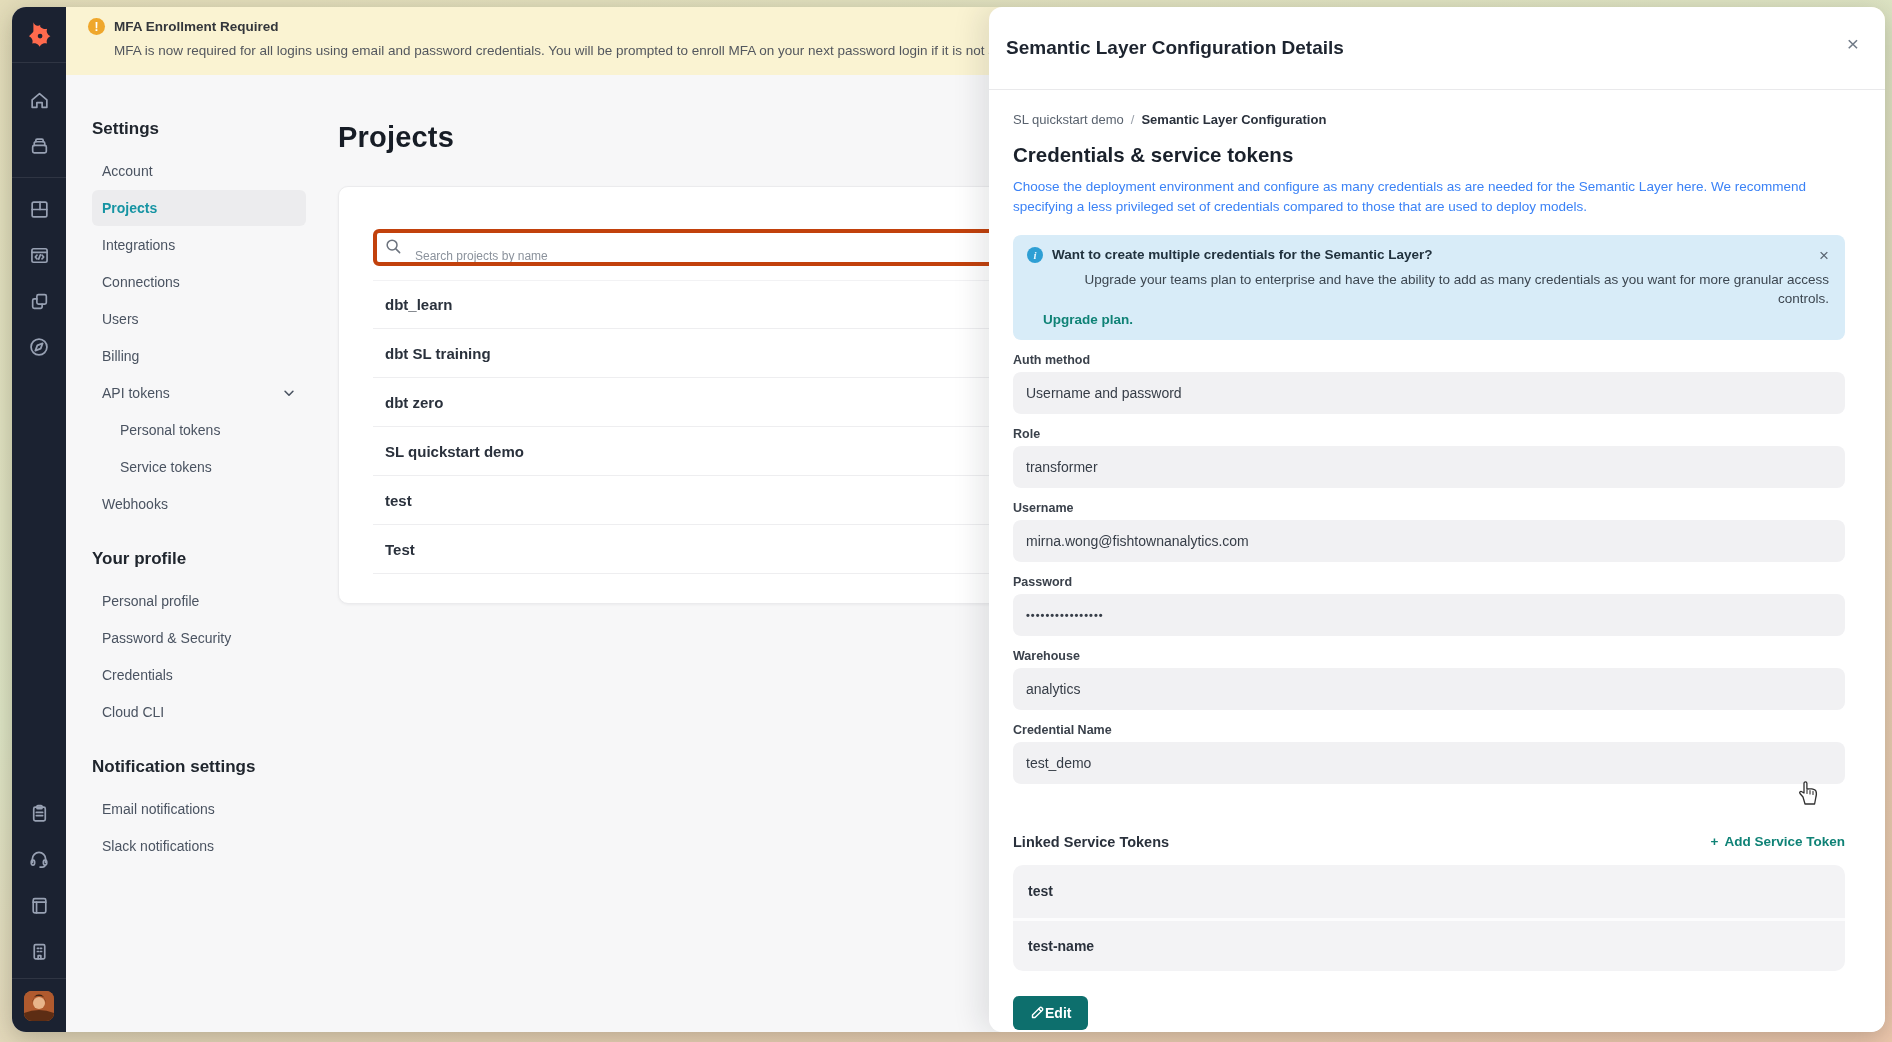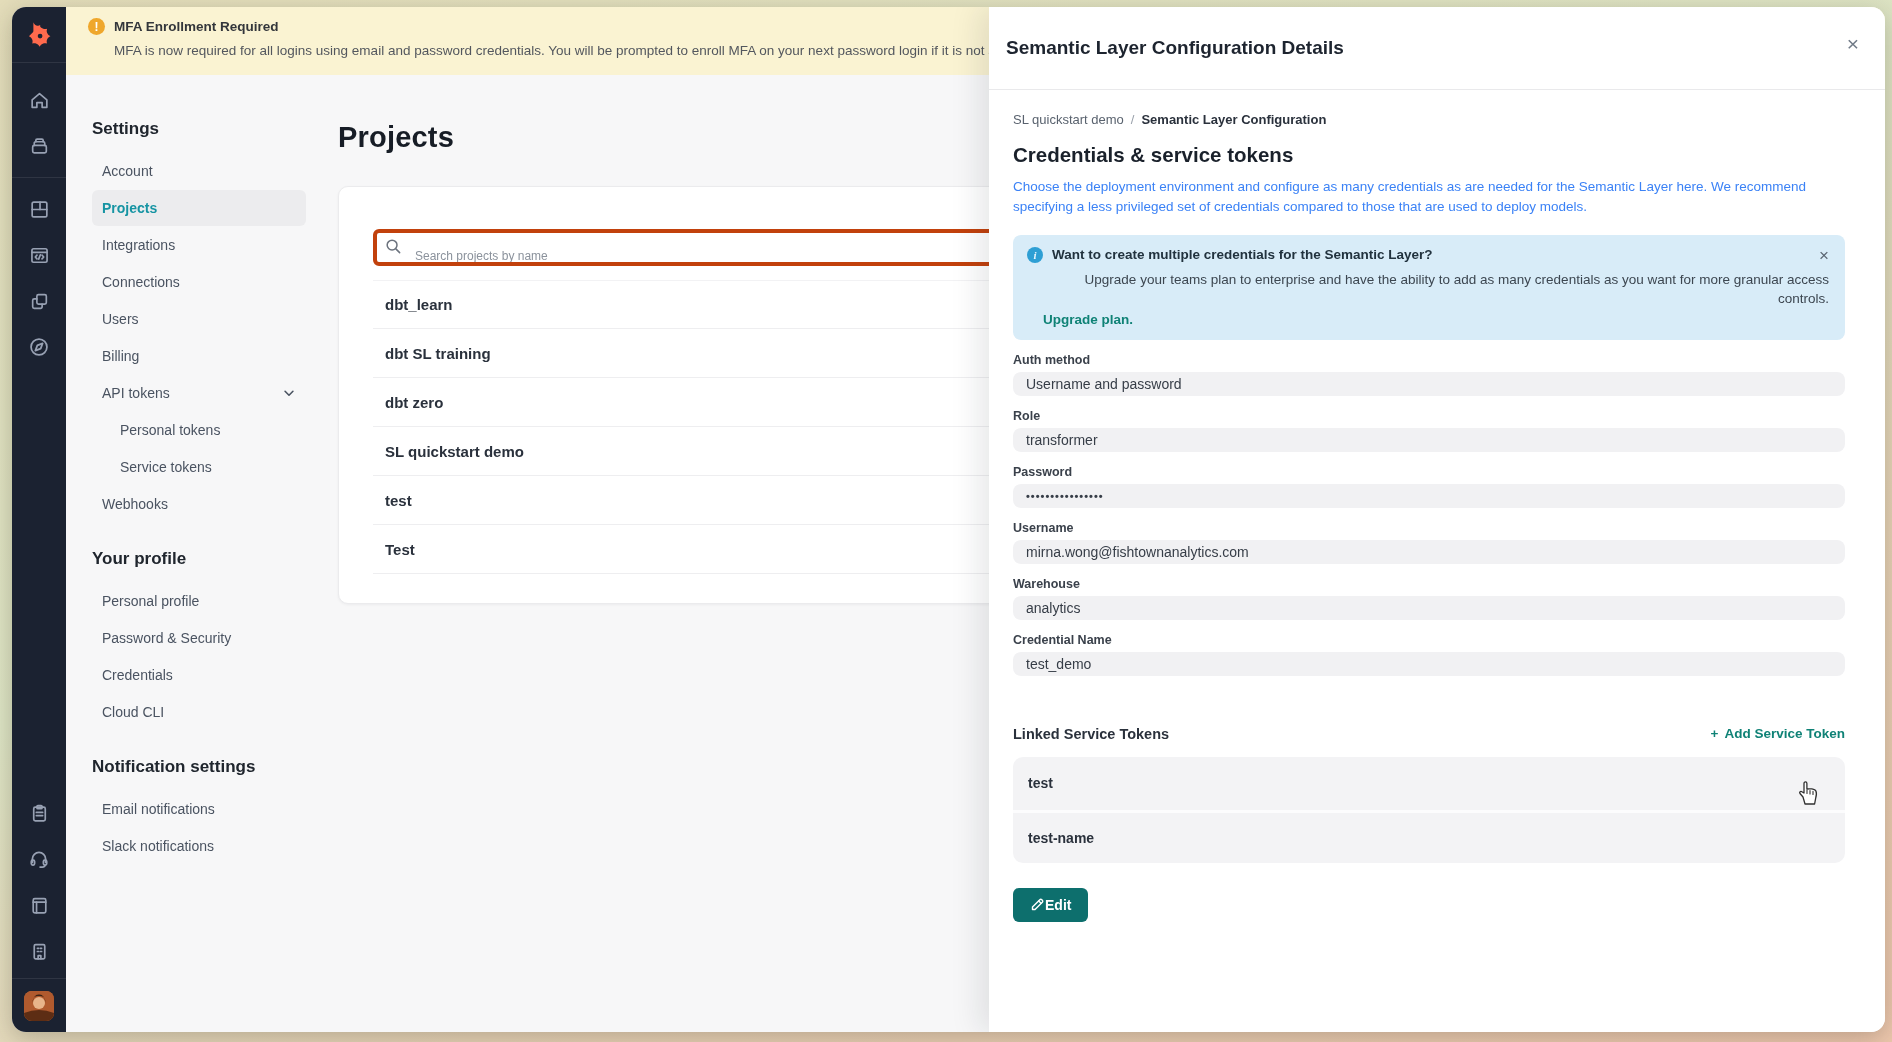--- a/index.html
+++ b/index.html
@@ -66,21 +66,21 @@
     padding:16px 12px 0 38px; font-size:12px; color:#394150; background:#fff; font-family:inherit; }
   .search-input::placeholder { color:#8b929c; }
   .search-icon { position:absolute; left:12px; top:9px; }
   .proj-rows { margin-top:14px; width:1180px; }
   .proj-row { height:49px; display:flex; align-items:center; padding-left:12px;
     border-bottom:1px solid #eeeef0; font-size:15px; font-weight:bold; color:#2a313c; cursor:pointer; }
   .proj-row:first-child { border-top:1px solid #f2f2f4; }
 
   
   .panel { position:absolute; top:0; bottom:0; left:1031px; width:842px; background:#fff; z-index:30;
-    box-shadow:-10px 0 28px rgba(20,25,35,.10); display:flex; flex-direction:column; }
+    box-shadow:-10px 0 28px rgba(20,25,35,.10); display:flex; flex-direction:column;border-radius:13px; }
   .panel { left:977px; width:896px; }
   .panel-header { height:83px; display:flex; align-items:center; padding:0 24px 0 17px;
     border-bottom:1px solid #e9e9eb; position:relative; }
   .panel-title { font-size:19px; font-weight:bold; color:#1d242f; }
   .panel-close { position:absolute; right:26px; top:26px; font-size:21px; color:#707a87;
     cursor:pointer; line-height:1; font-weight:400; }
   .panel-scroll { flex:1; overflow:hidden; padding:22px 40px 0 24px; }
 
   .breadcrumb { font-size:13px; color:#59626e; display:flex; gap:7px; align-items:center; }
   .breadcrumb .crumb-link { cursor:pointer; }
@@ -96,21 +96,21 @@
     font-size:11px; font-weight:bold; font-family:"Liberation Serif",serif; font-style:italic;
     display:flex; align-items:center; justify-content:center; flex:0 0 16px; }
   .info-title { font-size:13.5px; font-weight:bold; color:#21323e; }
   .info-body { font-size:13.5px; color:#3c4650; margin:7px 0 0 25px; line-height:1.45;text-align:right; }
   .info-link { font-size:13.5px; color:#0f8276; font-weight:bold; margin:3px 0 0 16px; cursor:pointer; }
   .info-close { position:absolute; right:16px; top:12px; color:#5b6672; font-size:17px; cursor:pointer; line-height:1; }
 
   .field { margin-top:13px; }
   .field:first-of-type { margin-top:16px; }
   .field-label { font-size:12.5px; font-weight:bold; color:#3a414b; margin-bottom:5px; }
-  .field-box { height:24px; background:#f1f1f3; border-radius:8px; display:flex; align-items:center;
+  .field-box { height:42px; background:#f1f1f3; border-radius:8px; display:flex; align-items:center;
     padding-left:13px; font-size:14px; color:#363d47; }
   .field-box.pw { letter-spacing:1px; font-size:11px; font-weight:bold; }
 
   .lst-header { margin-top:50px; display:flex; align-items:center; justify-content:space-between; }
   .lst-title { font-size:14.5px; font-weight:bold; color:#2a313c; }
   .lst-add { font-size:13.5px; font-weight:bold; color:#0f8276; cursor:pointer; display:flex; gap:6px; align-items:center; }
   .tokens-box { margin-top:15px; background:#f3f3f5; border-radius:10px; overflow:hidden; }
   .token-row { height:53px; display:flex; align-items:center; padding-left:15px;
     font-size:14px; font-weight:bold; color:#2a313c; cursor:pointer; }
   .token-row + .token-row { border-top:3px solid #fcfcfd; }
@@ -360,26 +360,26 @@
 
         <div class="field">
           <div class="field-label">Auth method</div>
           <div class="field-box">Username and password</div>
         </div>
         <div class="field">
           <div class="field-label">Role</div>
           <div class="field-box">transformer</div>
         </div>
         <div class="field">
+          <div class="field-label">Username</div>
+          <div class="field-box">mirna.wong@fishtownanalytics.com</div>
+        </div>
+        <div class="field">
           <div class="field-label">Password</div>
           <div class="field-box pw">••••••••••••••••</div>
-        </div>
-        <div class="field">
-          <div class="field-label">Username</div>
-          <div class="field-box">mirna.wong@fishtownanalytics.com</div>
         </div>
         <div class="field">
           <div class="field-label">Warehouse</div>
           <div class="field-box">analytics</div>
         </div>
         <div class="field">
           <div class="field-label">Credential Name</div>
           <div class="field-box">test_demo</div>
         </div>
 

